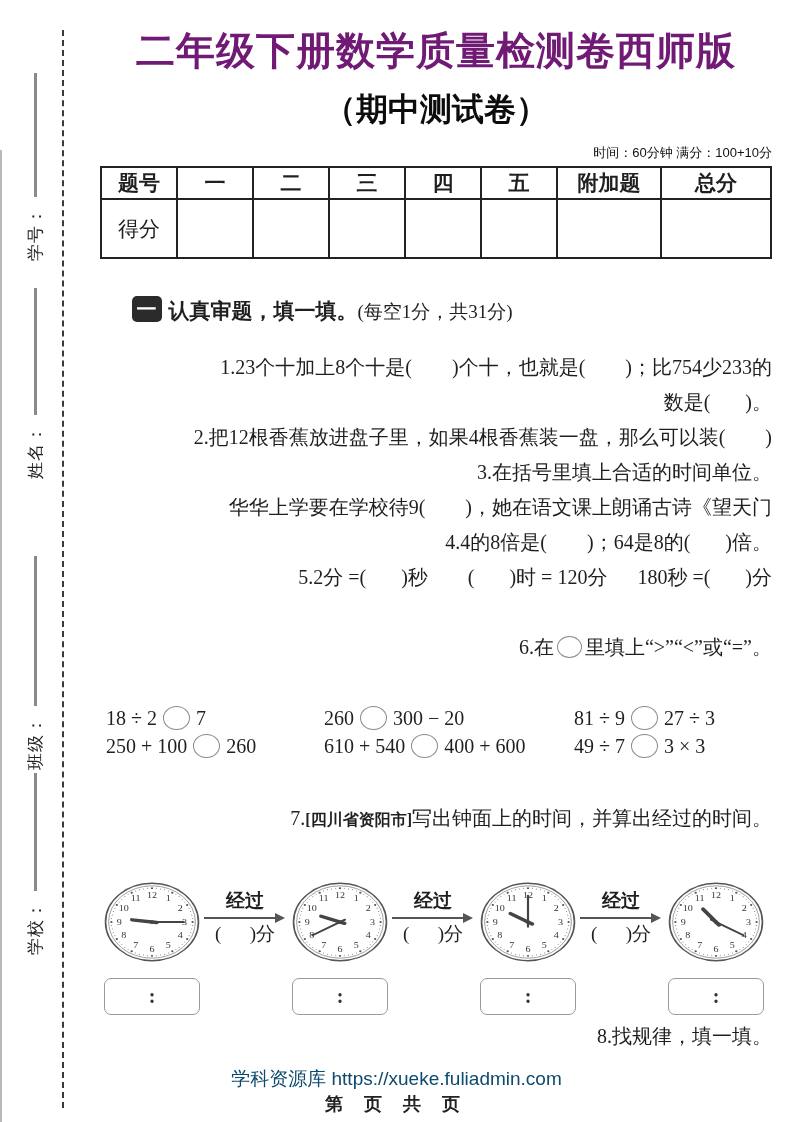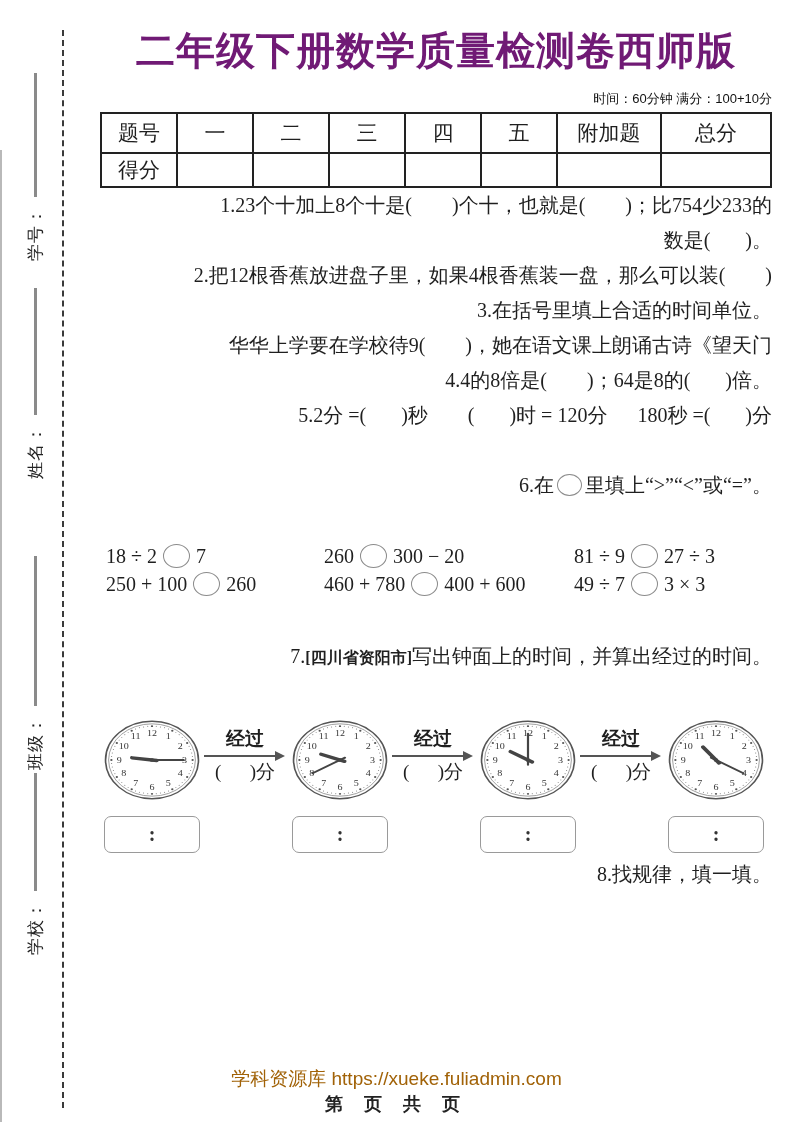--- a/index.html
+++ b/index.html
@@ -32,22 +32,22 @@
   .subtitle {
     margin-top:10px; text-align:center; font-size:32px; font-weight:900;
     color:#0c0c0c; font-family:"Liberation Sans", sans-serif;
   }
   .meta { margin-top:12px; text-align:right; font-size:13px; color:#111;
     font-family:"Liberation Sans", sans-serif; }
 
   table.score-table { border-collapse:collapse; width:672px; margin-top:4px;
     table-layout:fixed; font-size:21px; }
   table.score-table th, table.score-table td { border:2px solid #222; text-align:center; }
-  table.score-table th { height:40px; font-weight:normal; }
-  table.score-table td { height:34px; }
+  table.score-table th { height:32px; font-weight:bold; }
+  table.score-table td { height:59px; }
 
   .section-head { margin-top:12px; font-size:21px; white-space:pre-wrap; }
   .badge {
     display:inline-block; background:#2b2b2b; color:#fff; border-radius:5px;
     padding:0 5px; line-height:26px; font-weight:bold; font-size:20px;
     margin-right:7px; vertical-align:2px; font-family:"Liberation Sans", sans-serif;
   }
   .sec-title { font-weight:bold; font-family:"Liberation Sans", sans-serif; }
   .sec-note { font-size:19px; }
 
@@ -78,21 +78,21 @@
     border-left:10px solid #555; border-top:5.5px solid transparent; border-bottom:5.5px solid transparent; }
   .arrow-blank { font-size:19px; white-space:pre; }
 
   .box-row { display:flex; margin:16px 0 4px 4px; }
   .time-box { width:96px; height:37px; flex:none; border:1.5px solid #9a9a9a;
     border-radius:7px; display:flex; align-items:center; justify-content:center;
     font-size:20px; font-weight:bold; color:#333; }
   .box-spacer { width:92px; flex:none; }
 
   .footer-link { position:absolute; left:0; right:0; top:1066px; text-align:center;
-    color:#a16207; font-size:19px; font-family:"Liberation Sans", sans-serif; }
+    color:#0c4a6e; font-size:19px; font-family:"Liberation Sans", sans-serif; }
   .footer-page { position:absolute; left:0; right:0; top:1092px; text-align:center;
     color:#222; font-size:18px; font-weight:bold; letter-spacing:8px;
     font-family:"Liberation Sans", sans-serif; }
 </style>
 </head>
 <body>
 
 <div class="paper">
   <div class="page-edge"></div>
   <div class="seal-line"></div>
@@ -117,20 +117,21 @@
   </div>
   <div class="sidebar-field" style="top:773px">
     <div class="write-line" style="height:118px"></div>
     <div class="v-label">
         <span>学校：</span>
       </div>
   </div>
 
   <div class="content">
     <div class="title">二年级下册数学质量检测卷西师版</div>
+    <div class="subtitle">（期中测试卷）</div>
     <div class="meta">时间：60分钟  满分：100+10分</div>
 
     <table class="score-table">
       <tbody>
           <tr>
         <th>题号</th>
         <th>一</th>
         <th>二</th>
         <th>三</th>
         <th>四</th>
@@ -144,20 +145,23 @@
         <td></td>
         <td></td>
         <td></td>
         <td></td>
         <td></td>
         <td></td>
       </tr>
     </tbody>
       </table>
 
+    <div class="section-head">
+      <span class="badge">一</span><span class="sec-title">认真审题，填一填。</span><span class="sec-note">(每空1分，共31分)</span>
+    </div>
 
     <div class="q-line">1.23个十加上8个十是(        )个十，也就是(        )；比754少233的</div>
     <div class="q-line indent-1">数是(       )。</div>
 
     <div class="q-line">2.把12根香蕉放进盘子里，如果4根香蕉装一盘，那么可以装(        )</div>
 
     <div class="q-line">3.在括号里填上合适的时间单位。</div>
     <div class="q-line indent-2">华华上学要在学校待9(        )，她在语文课上朗诵古诗《望天门</div>
 
     <div class="q-line">4.4的8倍是(        )；64是8的(       )倍。</div>
@@ -165,21 +169,21 @@
 
     <div class="q-line">
       <span>6.在</span><span class="inline-circle"></span><span>里填上“&gt;”“&lt;”或“=”。</span>
     </div>
 
     <div class="cmp-grid">
       <div class="cmp-item"><span>18 ÷ 2</span><span class="cmp-circle"></span><span>7</span></div>
       <div class="cmp-item"><span>260</span><span class="cmp-circle"></span><span>300 − 20</span></div>
       <div class="cmp-item"><span>81 ÷ 9</span><span class="cmp-circle"></span><span>27 ÷ 3</span></div>
       <div class="cmp-item"><span>250 + 100</span><span class="cmp-circle"></span><span>260</span></div>
-      <div class="cmp-item"><span>460 + 780</span><span class="cmp-circle"></span><span>400 + 600</span></div>
+      <div class="cmp-item"><span>610 + 540</span><span class="cmp-circle"></span><span>400 + 600</span></div>
       <div class="cmp-item"><span>49 ÷ 7</span><span class="cmp-circle"></span><span>3 × 3</span></div>
     </div>
 
     <div class="q-line">
       <span>7.</span><span class="q7-tag">[四川省资阳市]</span><span>写出钟面上的时间，并算出经过的时间。</span>
     </div>
 
     <div class="clock-row">
       <svg class="clock" viewBox="0 0 100 100" preserveAspectRatio="none">
           <circle cx="50" cy="50" r="48.4" fill="#fff" stroke="#555" stroke-width="1.7"></circle>

